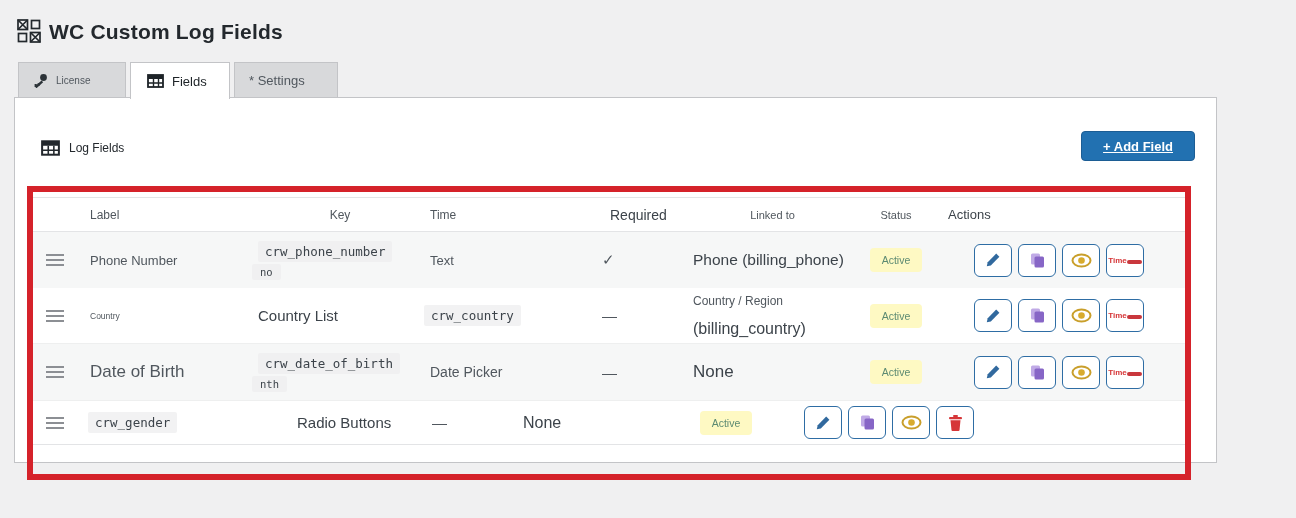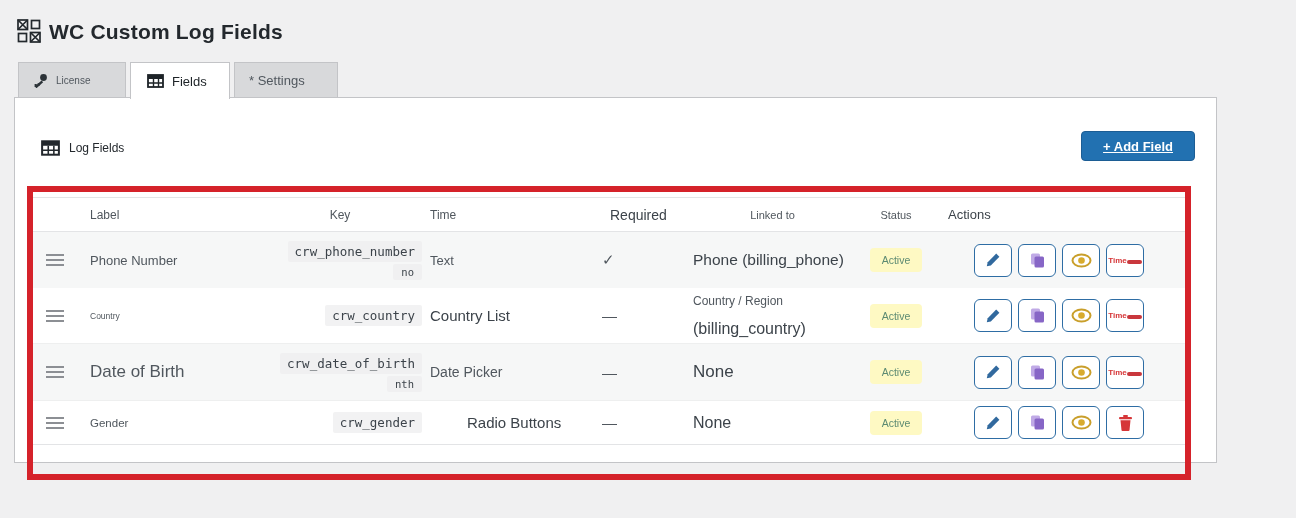--- a/index.html
+++ b/index.html
@@ -33,21 +33,21 @@
   .trow { display: flex; align-items: stretch; }
   .thead { height: 34px; border-bottom: 1px solid #e3e4e6; }
   .thead .col { display: flex; align-items: center; font-size: 12px; color: #50575e; }
   .h-req { font-size: 14px !important; color: #3c434a !important; }
   .h-linked, .h-status { font-size: 11px !important; }
   .h-actions { font-size: 13px !important; color: #3c434a !important; }
 
   .col { display: flex; align-items: center; }
   .c-handle { width: 50px; justify-content: center; }
   .c-label  { width: 170px; padding-left: 10px; }
-  .c-key    { width: 172px; padding-left: 8px; flex-direction: column; align-items: flex-end; justify-content: center; }
+  .c-key    { width: 172px; padding-left: 8px; flex-direction: column; align-items: flex-start; justify-content: center; }
   .c-type   { width: 166px; padding-left: 8px; }
   .c-req    { width: 98px;  padding-left: 14px; text-align: right; }
   .thead .c-req { padding-left: 22px; }
   .c-linked { width: 166px; padding-left: 7px; flex-direction: column; align-items: flex-start; justify-content: center; }
   .c-status { width: 88px; justify-content: center; }
   .c-actions{ flex: 1; padding-left: 8px; }
 
   .row0 { height: 56px; background: #f6f7f7; }
   .row1 { height: 55px; background: #ffffff; }
   .row2 { height: 57px; background: #f6f7f7; border-top: 1px solid #eeefef; }
@@ -236,26 +236,26 @@
         <div class="col c-handle">
             <span class="drag">
               <i></i>
               <i></i>
               <i></i>
             </span>
           </div>
         <div class="col c-label">
             <span class="lbl">Country</span>
           </div>
+        <div class="col c-type">
+            <span class="type">Country List</span>
+          </div>
         <div class="col c-key">
           <code class="key">crw_country</code>
         </div>
-        <div class="col c-type">
-            <span class="type">Country List</span>
-          </div>
         <div class="col c-req">
             <span class="req">—</span>
           </div>
         <div class="col c-linked">
           <span class="linked-small">Country / Region</span>
           <span class="linked-main">(billing_country)</span>
         </div>
         <div class="col c-status">
             <span class="badge">Active</span>
           </div>
@@ -352,23 +352,20 @@
         </div>
       </div>
 
       <div class="trow row3">
         <div class="col c-handle">
             <span class="drag">
               <i></i>
               <i></i>
               <i></i>
             </span>
-          </div>
-        <div class="col c-label">
-            <span class="lbl">Gender</span>
           </div>
         <div class="col c-key">
           <code class="key">crw_gender</code>
         </div>
         <div class="col c-type">
             <span class="type">Radio Buttons</span>
           </div>
         <div class="col c-req">
             <span class="req">—</span>
           </div>

